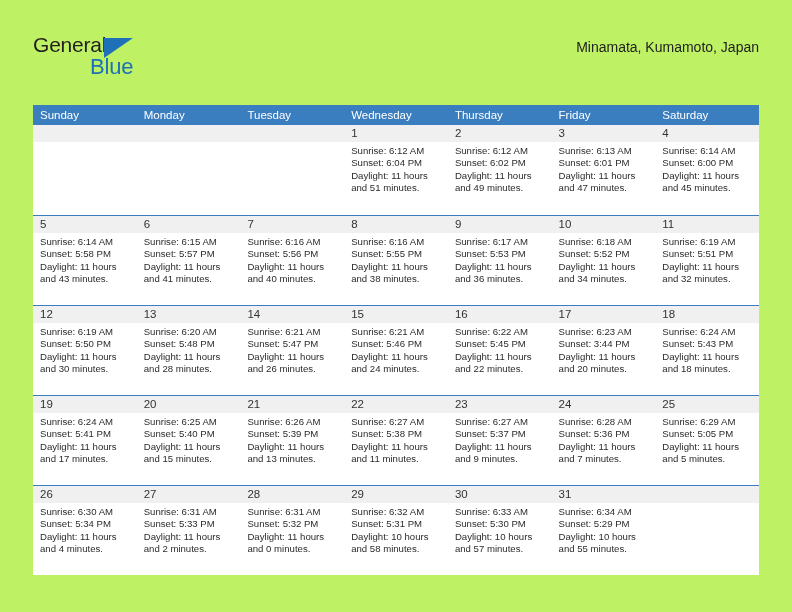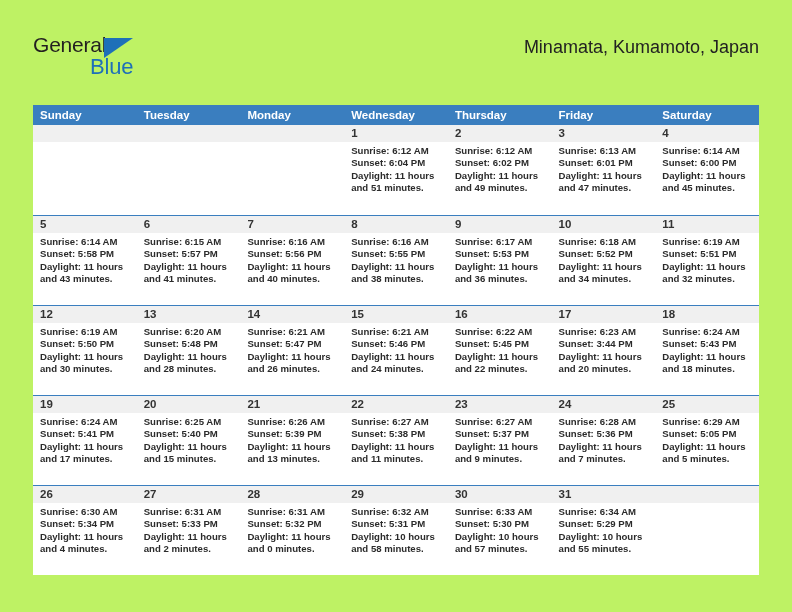--- a/index.html
+++ b/index.html
@@ -63,34 +63,33 @@
     text-align: right;
   }
   .cal-title {
     font-size: 26px;
     color: #222222;
     font-weight: normal;
     line-height: 32px;
     white-space: nowrap;
   }
   .cal-subtitle {
-    font-size: 18px;
+    font-size: 14px;
     color: #222222;
     line-height: 20px;
     margin-top: 6px;
     white-space: nowrap;
   }
 
   
   .calendar {
     position: absolute;
     left: 33px;
     top: 105px;
     width: 726px;
-    font-weight: bold;
   }
   .dow-row {
     display: flex;
     width: 100%;
     background: #3a7ebf;
     height: 20px;
   }
   .dow {
     flex: 1 1 0;
     color: #ffffff;
@@ -146,22 +145,22 @@
 
     <div class="title-block">
       <div class="cal-subtitle">Minamata, Kumamoto, Japan</div>
     </div>
 
   </div>
 
   <div class="calendar">
     <div class="dow-row">
         <div class="dow">Sunday</div>
+        <div class="dow">Monday</div>
         <div class="dow">Tuesday</div>
-        <div class="dow">Monday</div>
         <div class="dow">Wednesday</div>
         <div class="dow">Thursday</div>
         <div class="dow">Friday</div>
         <div class="dow">Saturday</div>
       </div>
     <div>
         <div class="week">
           <div class="cell empty">
             <div class="cell-daynum"></div>
             <div class="cell-lines"></div>

